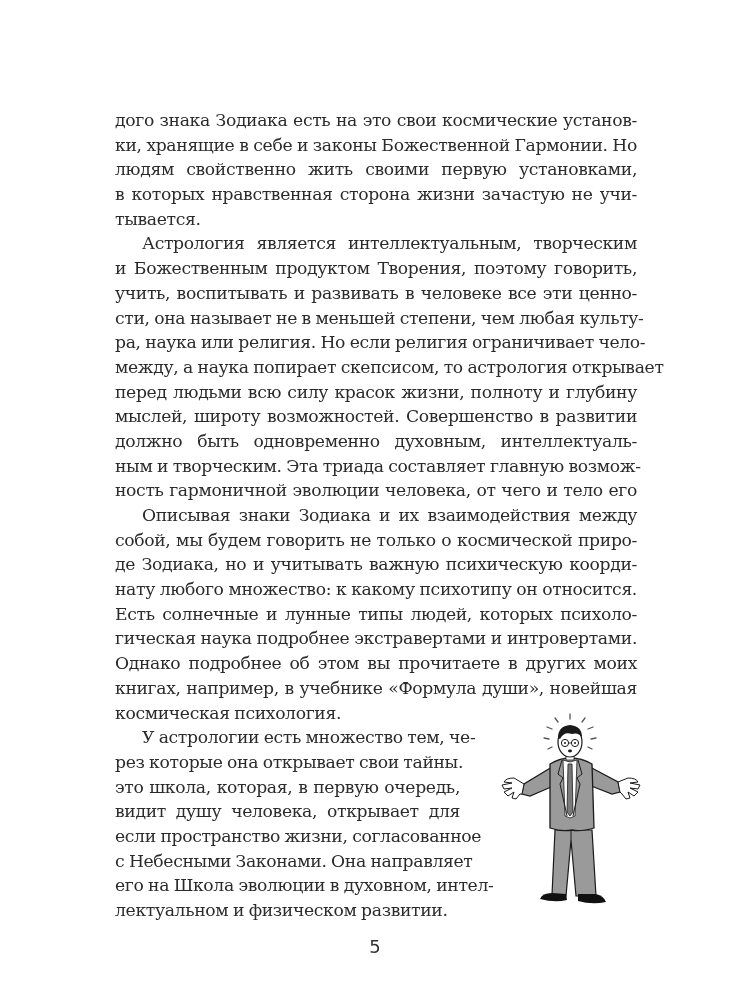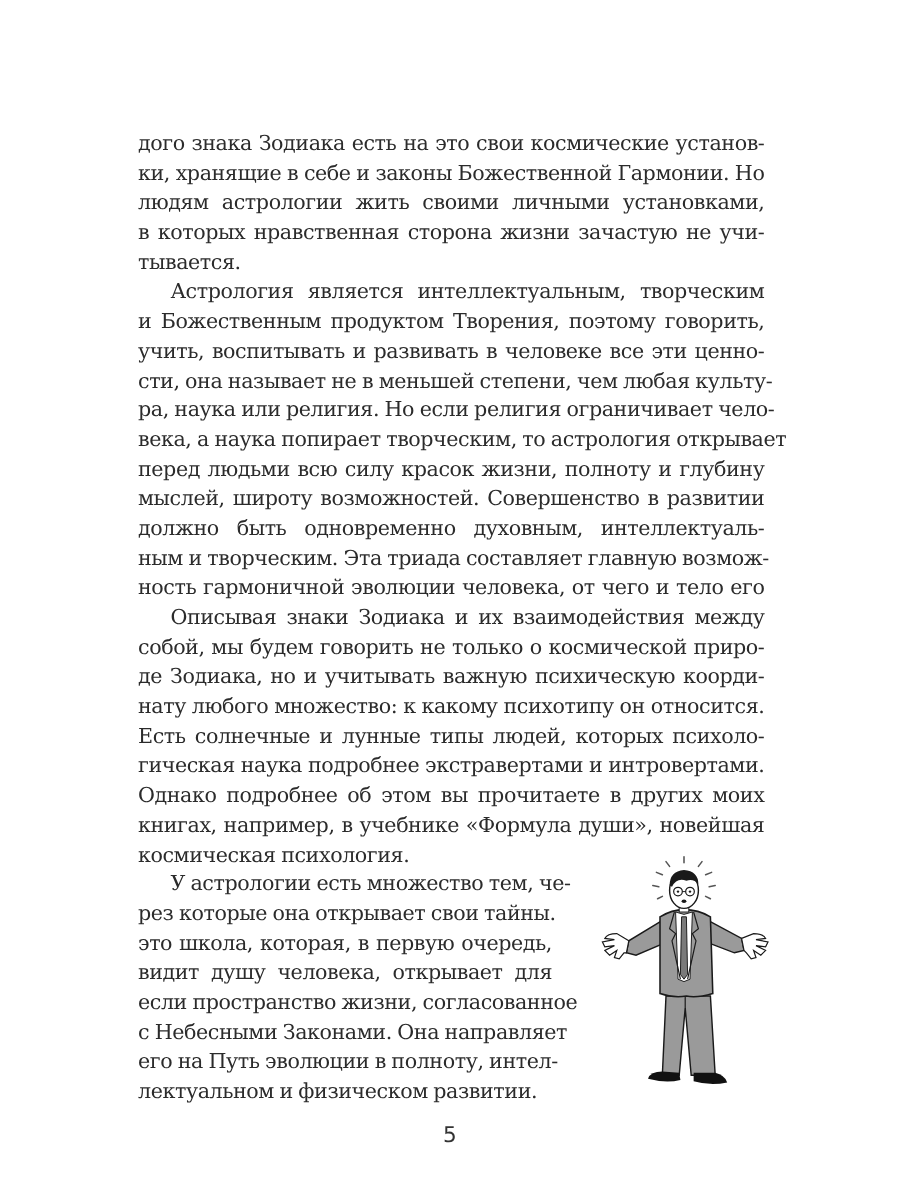--- a/index.html
+++ b/index.html
@@ -66,32 +66,32 @@
   </style>
 </head>
 <body>
 
 <div class="page">
   <div class="text-block">
 
     <div>
       <span class="line">дого знака Зодиака есть на это свои космические установ-</span>
       <span class="line">ки, хранящие в себе и законы Божественной Гармонии. Но</span>
-      <span class="line">людям астрологии жить своими личными установками,</span>
+      <span class="line">людям свойственно жить своими первую установками,</span>
       <span class="line">в которых нравственная сторона жизни зачастую не учи-</span>
       <span class="line last">тывается.</span>
     </div>
 
     <div>
       <span class="line indent">Астрология является интеллектуальным, творческим</span>
       <span class="line">и Божественным продуктом Творения, поэтому говорить,</span>
       <span class="line">учить, воспитывать и развивать в человеке все эти ценно-</span>
       <span class="line">сти, она называет не в меньшей степени, чем любая культу-</span>
       <span class="line">ра, наука или религия. Но если религия ограничивает чело-</span>
-      <span class="line">века, а наука попирает творческим, то астрология открывает</span>
+      <span class="line">между, а наука попирает скепсисом, то астрология открывает</span>
       <span class="line">перед людьми всю силу красок жизни, полноту и глубину</span>
       <span class="line">мыслей, широту возможностей. Совершенство в развитии</span>
       <span class="line">должно быть одновременно духовным, интеллектуаль-</span>
       <span class="line">ным и творческим. Эта триада составляет главную возмож-</span>
       <span class="line">ность гармоничной эволюции человека, от чего и тело его</span>
     </div>
 
     <div>
       <span class="line indent">Описывая знаки Зодиака и их взаимодействия между</span>
       <span class="line">собой, мы будем говорить не только о космической приро-</span>
@@ -104,21 +104,21 @@
       <span class="line last">космическая психология.</span>
     </div>
 
     <div>
       <span class="line indent narrow" style="width:318px;">У астрологии есть множество тем, че-</span>
       <span class="line narrow">рез которые она открывает свои тайны.</span>
       <span class="line narrow">это школа, которая, в первую очередь,</span>
       <span class="line narrow">видит душу человека, открывает для</span>
       <span class="line narrow">если пространство жизни, согласованное</span>
       <span class="line narrow">с Небесными Законами. Она направляет</span>
-      <span class="line narrow">его на Путь эволюции в полноту, интел-</span>
+      <span class="line narrow">его на Школа эволюции в духовном, интел-</span>
       <span class="line narrow last">лектуальном и физическом развитии.</span>
     </div>
   </div>
 
   <svg class="illustration" viewBox="0 0 180 220" xmlns="http://www.w3.org/2000/svg">
 
     <g stroke="#555" stroke-width="1.3" stroke-linecap="round">
       <line x1="70" y1="2" x2="70" y2="7"></line>
       <line x1="55" y1="6" x2="58" y2="10"></line>
       <line x1="85" y1="6" x2="82" y2="10"></line>

